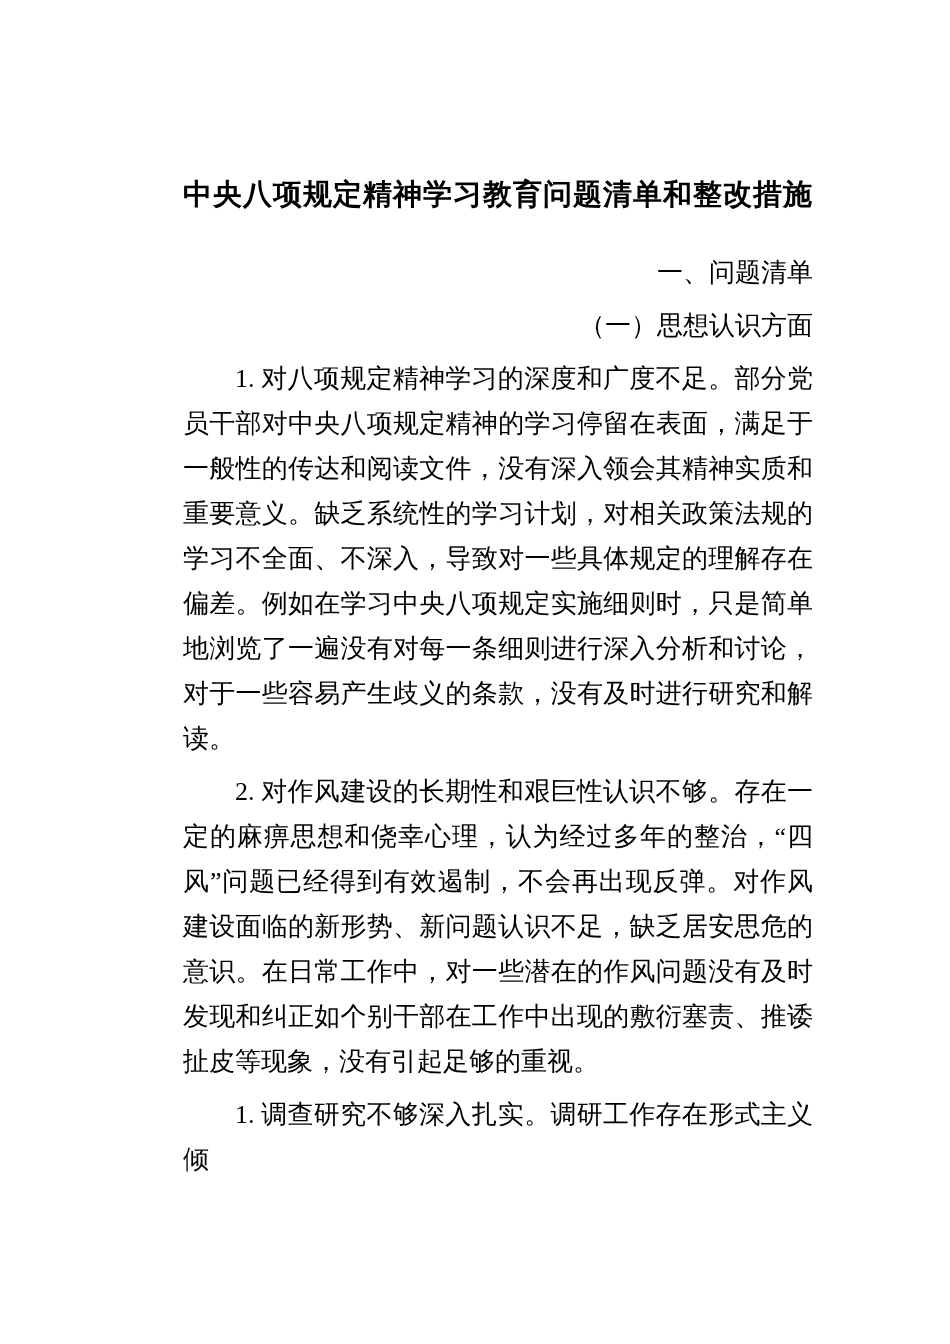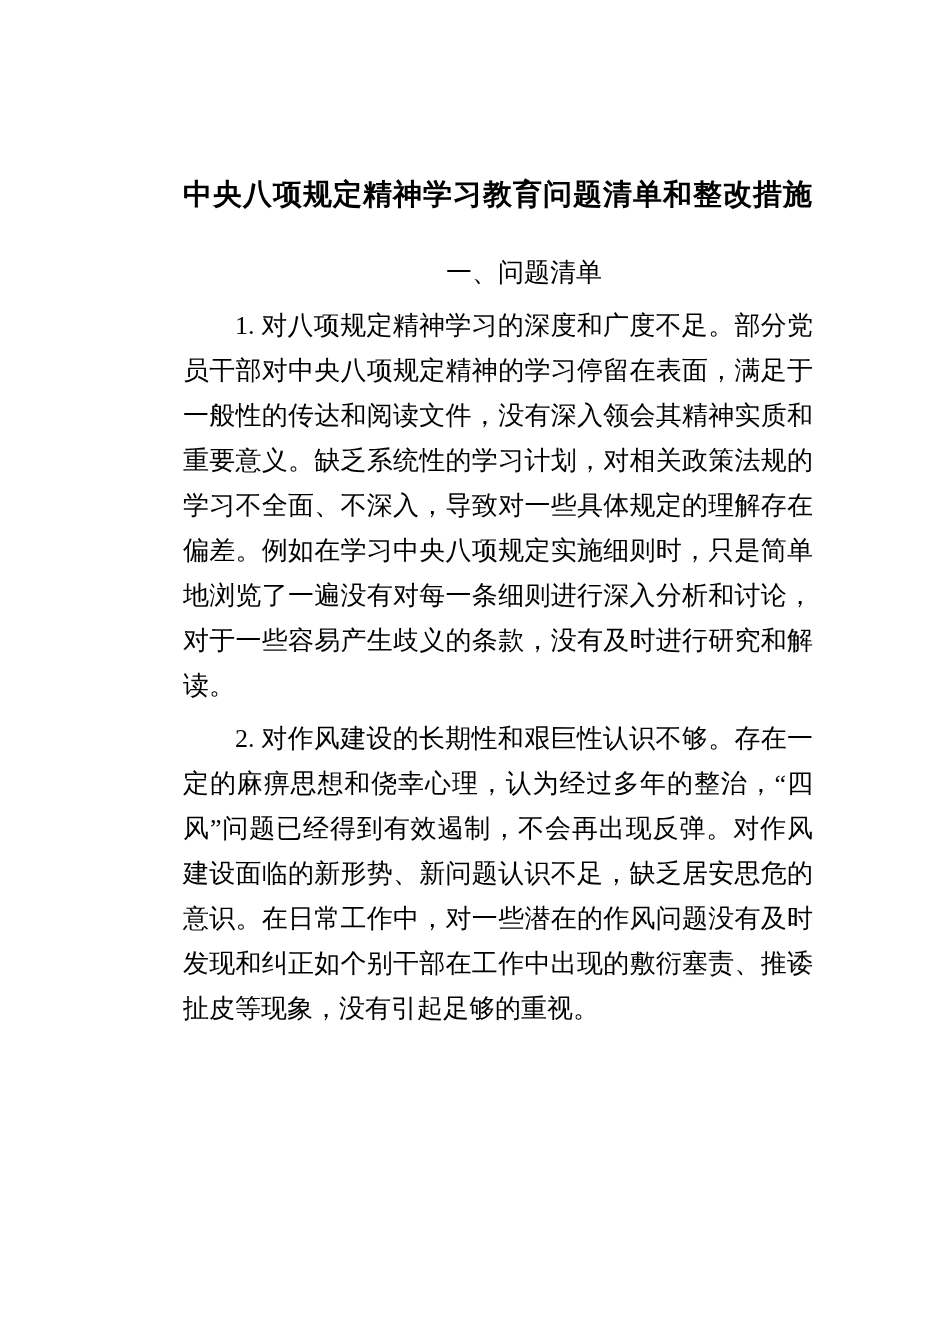--- a/index.html
+++ b/index.html
@@ -29,33 +29,35 @@
     font-size: 26px;
     line-height: 45px;
   }
   .para, .heading, .subheading {
     text-align: justify;
     text-justify: inter-ideograph;
     text-indent: 2em;
     word-break: break-all;
   }
   .heading, .subheading {
-    text-align: center;
+    text-align: right;
   }
 </style>
 </head>
 <body>
 
 <div class="doc-page">
   <div class="doc-title">中央八项规定精神学习教育问题清单和整改措施</div>
 
   <div class="doc-body">
 
     <p class="heading">一、问题清单</p>
 
+    <p class="subheading">（一）思想认识方面</p>
 
     <p class="para">1. 对八项规定精神学习的深度和广度不足。部分党员干部对中央八项规定精神的学习停留在表面，满足于一般性的传达和阅读文件，没有深入领会其精神实质和重要意义。缺乏系统性的学习计划，对相关政策法规的学习不全面、不深入，导致对一些具体规定的理解存在偏差。例如在学习中央八项规定实施细则时，只是简单地浏览了一遍没有对每一条细则进行深入分析和讨论，对于一些容易产生歧义的条款，没有及时进行研究和解读。</p>
 
     <p class="para">2. 对作风建设的长期性和艰巨性认识不够。存在一定的麻痹思想和侥幸心理，认为经过多年的整治，“四风”问题已经得到有效遏制，不会再出现反弹。对作风建设面临的新形势、新问题认识不足，缺乏居安思危的意识。在日常工作中，对一些潜在的作风问题没有及时发现和纠正如个别干部在工作中出现的敷衍塞责、推诿扯皮等现象，没有引起足够的重视。</p>
 
 
+    <p class="para">1. 调查研究不够深入扎实。调研工作存在形式主义倾</p>
   </div>
 </div>
 
 </body></html>

